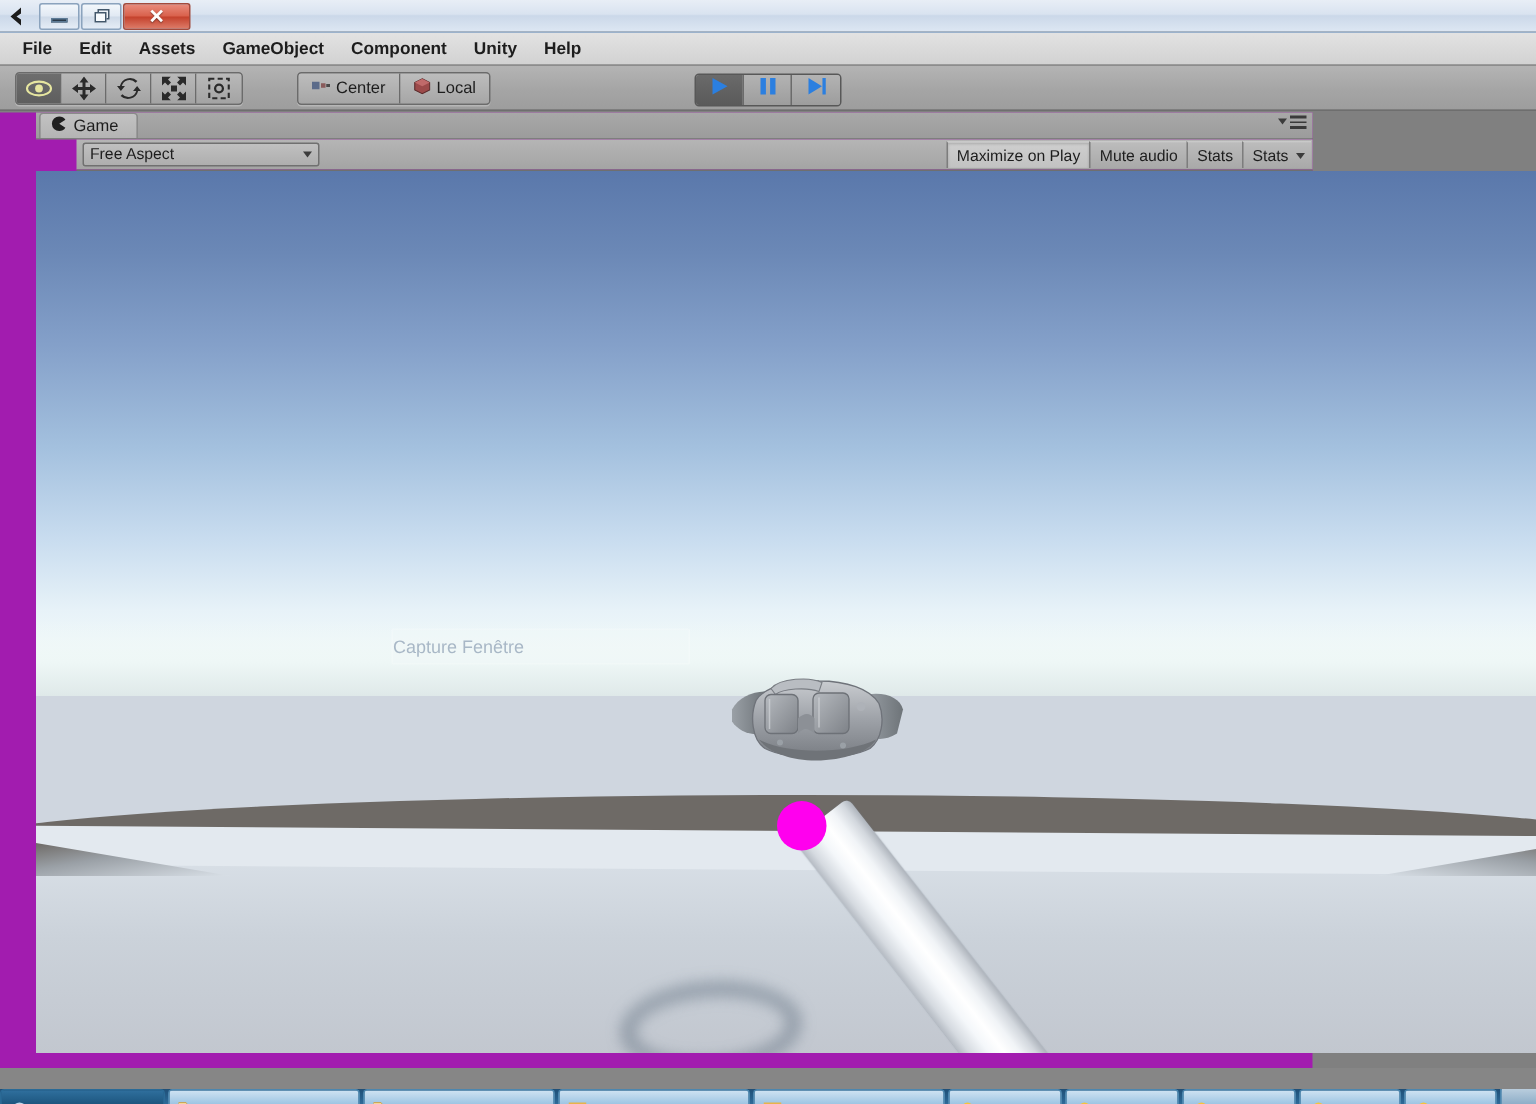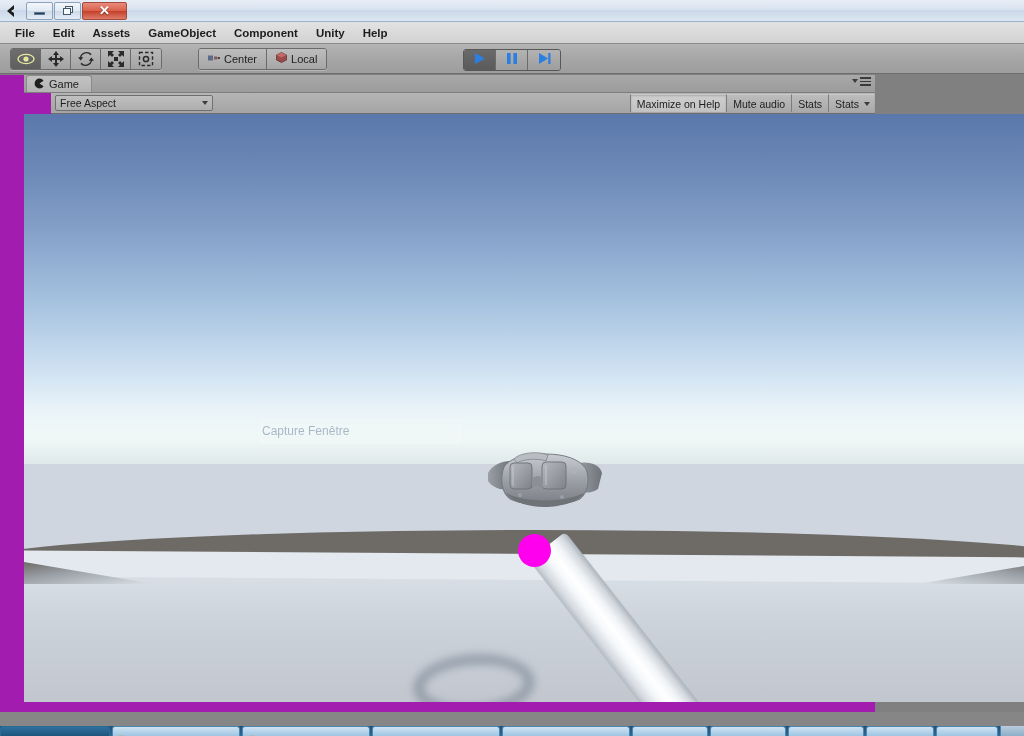--- a/index.html
+++ b/index.html
@@ -635,21 +635,21 @@
       </div>
     </div>
 
     <div class="gameview-toolbar">
       <div class="aspect-dd">
         <span class="dd-label">Free Aspect</span>
         <span class="caret-sm"></span>
       </div>
       <div class="gv-right">
         <div class="gv-btn pressed">
-          <span>Maximize on Help</span>
+          <span>Maximize on Play</span>
         </div>
         <div class="gv-btn">
           <span>Mute audio</span>
         </div>
         <div class="gv-btn">
           <span>Stats</span>
         </div>
         <div class="gv-btn withcaret">
           <span>Stats</span>
           <span class="caret-sm"></span>

